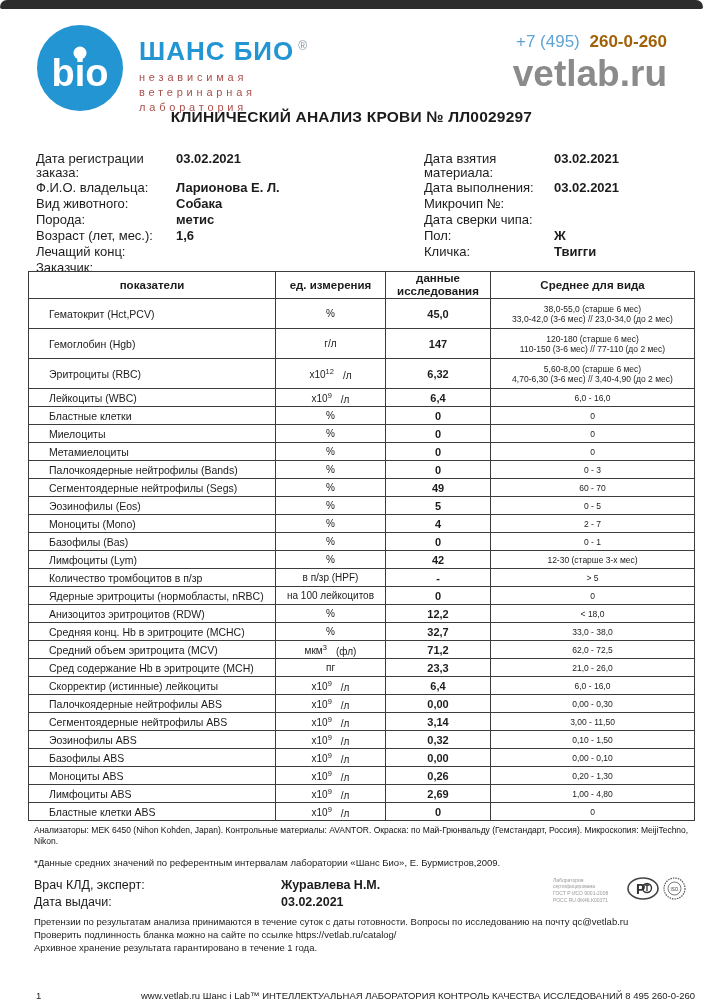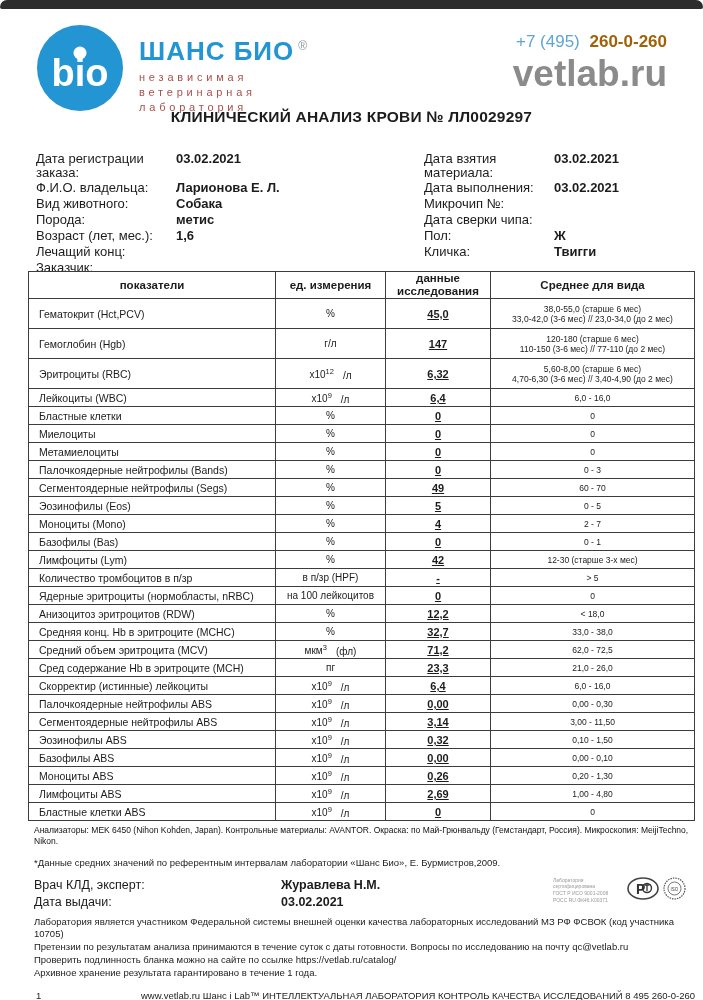--- a/index.html
+++ b/index.html
@@ -38,25 +38,25 @@
   .info-col-right .info-label { width:130px; }
   .info-value { font-weight:bold; }
 
   
   .doc { position:absolute; top:271px; left:28px; width:666px; }
   table { border-collapse:collapse; width:100%; table-layout:fixed; }
   th, td { border:1px solid #3c3c3c; vertical-align:middle; overflow:hidden; }
   thead th { height:27px; font-size:11.5px; font-weight:bold; text-align:center; line-height:1.15; }
   tbody tr { height:18px; }
   tbody tr.tall { height:30px; }
-  .td-name { font-size:10.5px; text-align:left; padding:0 10px; white-space:nowrap; }
+  .td-name { font-size:10.5px; text-align:left; padding:0 20px; white-space:nowrap; }
   .td-unit { font-size:10px; text-align:center; padding:0 2px; white-space:nowrap; }
   .td-unit sup { font-size:7.5px; }
   .unit-tail { margin-left:9px; }
-  .td-value { font-size:11px; font-weight:bold; text-align:center;text-decoration:underline; }
+  .td-value { font-size:11px; font-weight:bold; text-align:center; }
   .td-range { font-size:8.5px; text-align:center; line-height:1.18; color:#222; padding:0 8px; }
 
   .analyzers { font-size:8.5px; line-height:1.3; margin:4px 0 0 6px; color:#111; }
   .refnote { font-size:9.5px; margin:9px 0 0 6px; }
 
   .signoff { margin:9px 0 0 6px; position:relative; }
   .sign-row { display:flex; font-size:12.5px; line-height:17px; }
   .sign-label { width:230px; }
   .sign-value { font-weight:bold;margin-left:17px; }
   .stamps { position:absolute; right:8px; top:0; display:flex; align-items:center; gap:4px; }
@@ -429,21 +429,20 @@
         <svg width="23" height="23" viewBox="0 0 23 23">
           <circle cx="11.5" cy="11.5" r="10.5" fill="none" stroke="#555" stroke-width="1.2" stroke-dasharray="1.5,1"></circle>
           <circle cx="11.5" cy="11.5" r="6.5" fill="none" stroke="#555" stroke-width="0.8"></circle>
           <text x="11.5" y="13.5" text-anchor="middle" font-family="Liberation Sans, sans-serif" font-size="4.5" fill="#444">ISO</text>
         </svg>
       </div>
     </div>
   </div>
 
   <div class="disclaimer" id="disclaimer">
-      <div class="disclaimer-line">Лаборатория является участником Федеральной системы внешней оценки качества лабораторных исследований МЗ РФ ФСВОК (код участника 10705)</div>
       <div class="disclaimer-line">Претензии по результатам анализа принимаются в течение суток с даты готовности. Вопросы по исследованию  на почту qc@vetlab.ru</div>
       <div class="disclaimer-line">Проверить подлинность бланка можно на сайте по ссылке https://vetlab.ru/catalog/</div>
       <div class="disclaimer-line">Архивное хранение результата гарантировано в течение 1 года.</div>
     </div>
 </div>
 
 <div class="pagefooter">
   <div class="page-num">1</div>
   <div>www.vetlab.ru Шанс i Lab™ ИНТЕЛЛЕКТУАЛЬНАЯ ЛАБОРАТОРИЯ КОНТРОЛЬ КАЧЕСТВА ИССЛЕДОВАНИЙ 8 495 260-0-260</div>
 </div>

